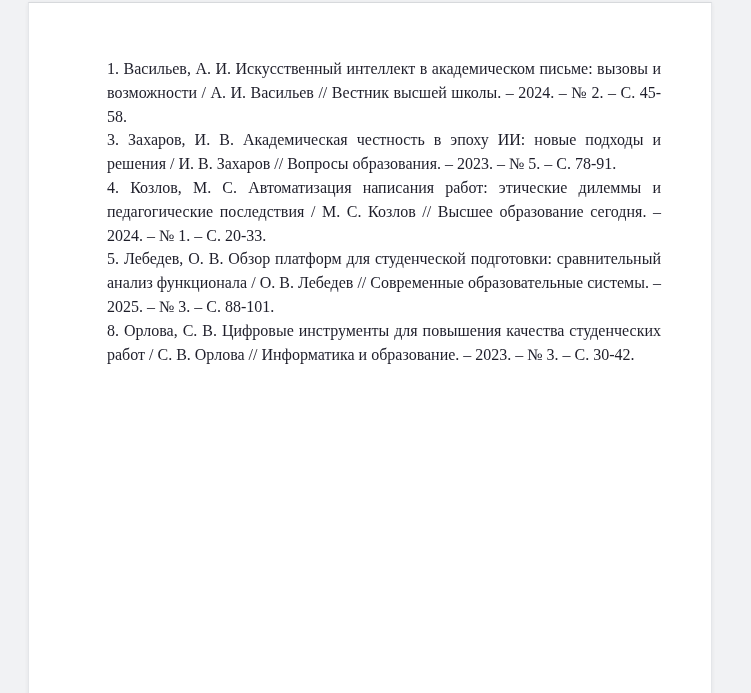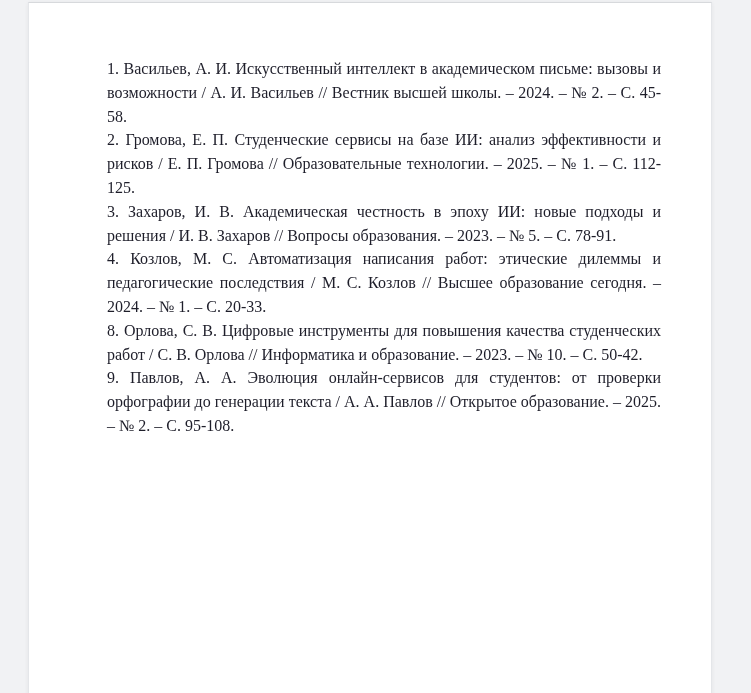--- a/index.html
+++ b/index.html
@@ -42,20 +42,19 @@
     text-justify: inter-word;
   }
 </style>
 </head>
 <body>
 
 <div class="canvas">
   <div class="paper">
     <div class="doc-content">
       <p class="ref">1. Васильев, А. И. Искусственный интеллект в академическом письме: вызовы и возможности / А. И. Васильев // Вестник высшей школы. – 2024. – № 2. – С. 45-58.</p>
-      <p class="ref">2. Громова, Е. П. Студенческие сервисы на базе ИИ: анализ эффективности и рисков / Е. П. Громова // Образовательные технологии. – 2025. – № 1. – С. 112-125.</p>
       <p class="ref">3. Захаров, И. В. Академическая честность в эпоху ИИ: новые подходы и решения / И. В. Захаров // Вопросы образования. – 2023. – № 5. – С. 78-91.</p>
       <p class="ref">4. Козлов, М. С. Автоматизация написания работ: этические дилеммы и педагогические последствия / М. С. Козлов // Высшее образование сегодня. – 2024. – № 1. – С. 20-33.</p>
-      <p class="ref">8. Орлова, С. В. Цифровые инструменты для повышения качества студенческих работ / С. В. Орлова // Информатика и образование. – 2023. – № 10. – С. 50-42.</p>
-      <p class="ref">9. Павлов, А. А. Эволюция онлайн-сервисов для студентов: от проверки орфографии до генерации текста / А. А. Павлов // Открытое образование. – 2025. – № 2. – С. 95-108.</p>
+      <p class="ref">5. Лебедев, О. В. Обзор платформ для студенческой подготовки: сравнительный анализ функционала / О. В. Лебедев // Современные образовательные системы. – 2025. – № 3. – С. 88-101.</p>
+      <p class="ref">8. Орлова, С. В. Цифровые инструменты для повышения качества студенческих работ / С. В. Орлова // Информатика и образование. – 2023. – № 3. – С. 30-42.</p>
     </div>
   </div>
 </div>
 
 </body></html>

